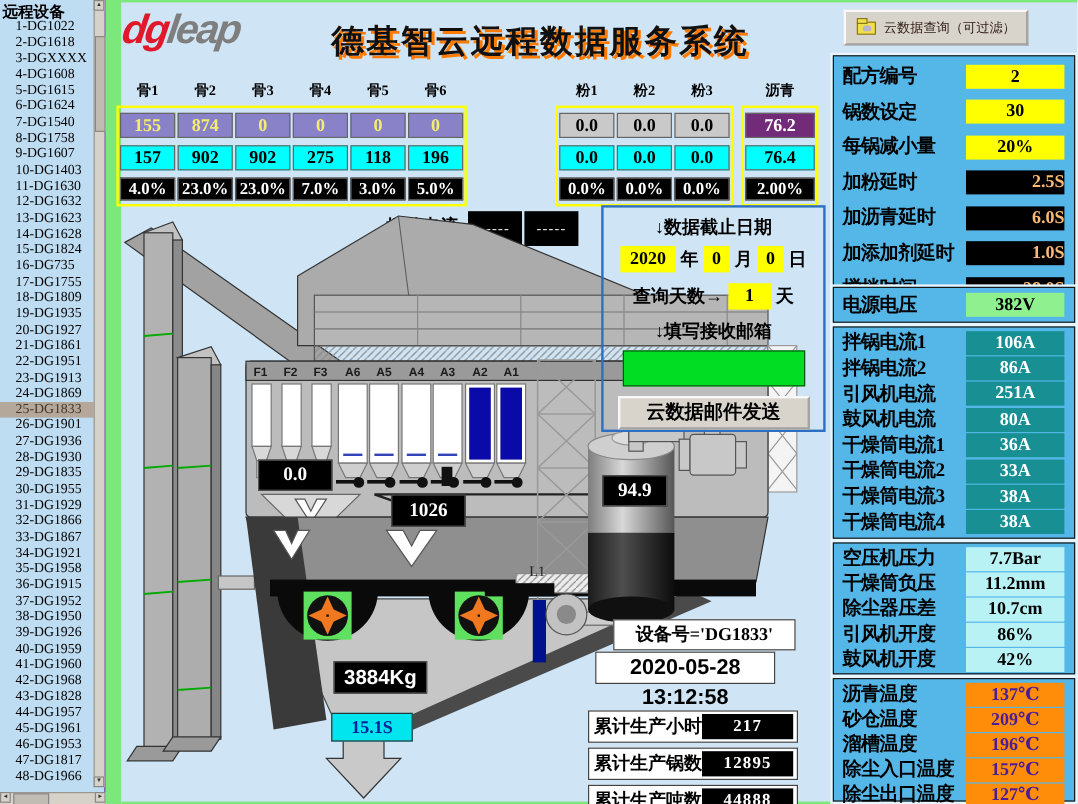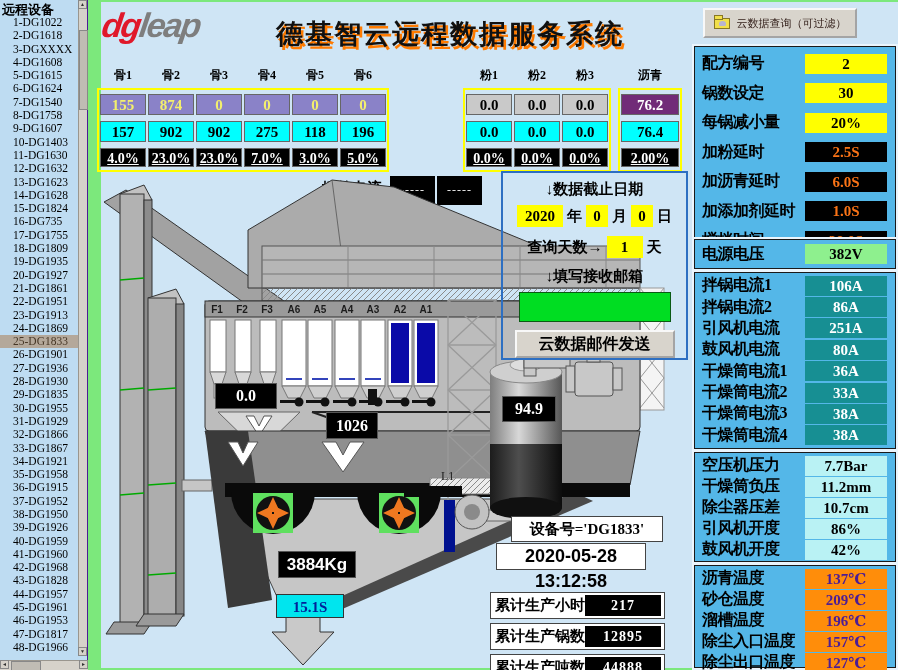--- a/index.html
+++ b/index.html
@@ -36,21 +36,21 @@
   
   .mgroup { position:absolute; top:64px; display:flex; gap:2px; padding:3px; }
   .mgroup::after { content:""; position:absolute; left:0; right:0; top:24px; bottom:-2px; border:2px solid #ffff00; pointer-events:none; }
   .g-bone { left:97px; }
   .g-powder { left:448px;margin-left:15px; }
   .g-asphalt { left:618px; }
   .mcol { width:46px; display:flex; flex-direction:column; align-items:stretch; }
   .g-asphalt .mcol { width:58px; }
   .mhead { height:21px; margin-bottom:6px; text-align:center; font-size:12px; font-weight:bold; color:#000; }
   .mbox { height:21px; line-height:21px; margin-bottom:6px; text-align:center; font-size:15px; font-weight:bold; border:1px solid #666; }
-  .mbox.ratio { height:19px; line-height:19px; font-size:14px; margin-bottom:0;text-decoration:underline; }
+  .mbox.ratio { height:19px; line-height:19px; font-size:14px; margin-bottom:0; }
   .g-bone .target { background:#8a82c8; color:#f3ef6d; }
   .g-powder .target { background:#c9c9c9; color:#000; }
   .g-asphalt .target { background:#712b78; color:#fff; }
   .mbox.actual { background:#00ffff; color:#000; }
   .mbox.ratio { background:#000; color:#fff; }
 
   
   .sc-label { position:absolute; left:322px; top:179px; font-size:15px; font-weight:bold; color:#000; }
   .sc-box { position:absolute; top:176px; width:45px; height:29px; background:#000; color:#eee; text-align:center; line-height:29px; font-size:12px; letter-spacing:1px; }
   .sc1 { left:390px; } .sc2 { left:437px; }
@@ -63,21 +63,21 @@
   .f-year { width:46px; } .f-mon,.f-day { width:22px; } .f-days { width:36px; }
   .email-box { margin:2px auto 8px auto; width:152px; height:30px; background:#00dd22; border:1px solid #0a5a14; }
   .send-btn { margin:0 auto; width:160px; height:28px; background:#d8d4cc; border:2px outset #f8f8f8; text-align:center; line-height:24px; font-size:16px; font-weight:bold; color:#000; cursor:pointer; }
 
   
   .diagram { position:absolute; left:96px; top:160px; width:600px; height:510px; }
   .bin-label { font:bold 10px "Liberation Sans",sans-serif; fill:#1c1c1c; text-anchor:middle; }
   .pipe-label { font:12px "Liberation Serif",serif; fill:#222; }
   .disp { position:absolute; background:#000; color:#fff; text-align:center; font-weight:bold; border:1px solid #555; }
   .d-fine { left:215px; top:383px; width:62px; height:26px; line-height:24px; font-size:16px; }
-  .d-agg { left:326px; top:412px; width:52px; height:27px; line-height:25px; font-size:16px; }
+  .d-agg { left:326px; top:412px; width:62px; height:27px; line-height:25px; font-size:16px; }
   .d-mix { left:278px; top:551px; width:78px; height:27px; line-height:25px; font-size:17px; font-family:"Liberation Sans",sans-serif; }
   .d-tank { left:502px; top:396px; width:54px; height:26px; line-height:24px; font-size:16px; }
   .d-time { position:absolute; left:276px; top:594px; width:68px; height:24px; line-height:24px; background:#00e5ee; color:#00229a; text-align:center; font-size:15px; font-weight:bold; border:1px solid #333; }
 
   
   .stat-device { position:absolute; left:511px; top:516px; width:152px; height:26px; background:#fff; border:1px solid #444; text-align:center; line-height:24px; font-size:15px; font-weight:bold; color:#000; }
   .stat-time { position:absolute; left:496px; top:543px; width:150px; height:27px; background:#fff; border:1px solid #444; text-align:center; line-height:25px; font-size:18px; font-weight:bold; font-family:"Liberation Sans",sans-serif; color:#000; }
   .stat-rows { position:absolute; left:490px; top:572px; width:175px;margin-top:20px; }
   .strow { height:27px; margin-bottom:4px; background:#fff; border:1px solid #444; display:flex; align-items:center; justify-content:space-between; padding:0 3px 0 4px; }
   .strow .lbl { font-size:15px; font-weight:bold; color:#000; white-space:nowrap; }
@@ -87,21 +87,21 @@
   .rsec { position:absolute; left:694px; width:202px; background:#54b7e8; border:1px solid #1a1a1a; box-shadow:0 0 0 2px #eaf5fd; display:flex; flex-direction:column; justify-content:space-around; padding:2px 0; }
   .sec-params { top:46px; height:242px; }
   .sec-power  { top:239px; height:30px; }
   .sec-currents { top:272px; height:177px; }
   .sec-pressures { top:452px; height:110px; }
   .sec-temps { top:565px; height:103px; }
   .prow { display:flex; align-items:center; justify-content:space-between; padding:0 8px 0 7px; }
   .plabel { font-size:16px; font-weight:bold; color:#000; white-space:nowrap; letter-spacing:-0.5px; }
   .pval { width:82px; height:20px; line-height:20px; text-align:center; font-size:15px; font-weight:bold; }
   .pval.yellow { background:#ffff00; color:#000; }
-  .pval.dark { background:#000; color:#f97316; }
+  .pval.dark { background:#000; color:#fdba74;text-align:right; }
   .sec-power .pval { background:#8ef08e; color:#000; }
   .sec-currents .pval { background:#178f93; color:#fff; }
   .sec-pressures .pval { background:#b9f2f4; color:#000; }
   .sec-temps .pval { background:#ff8d0a; color:#4c1d95; }
 </style>
 </head>
 <body>
 
 <div id="app">
 

